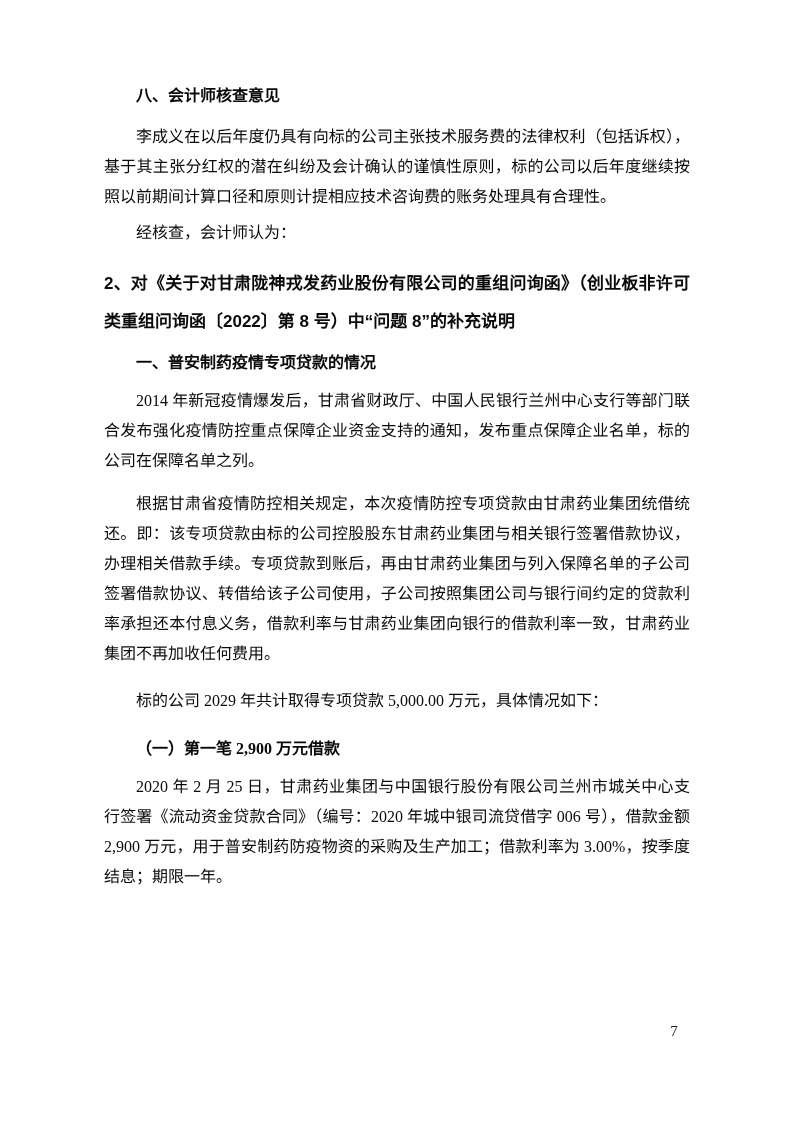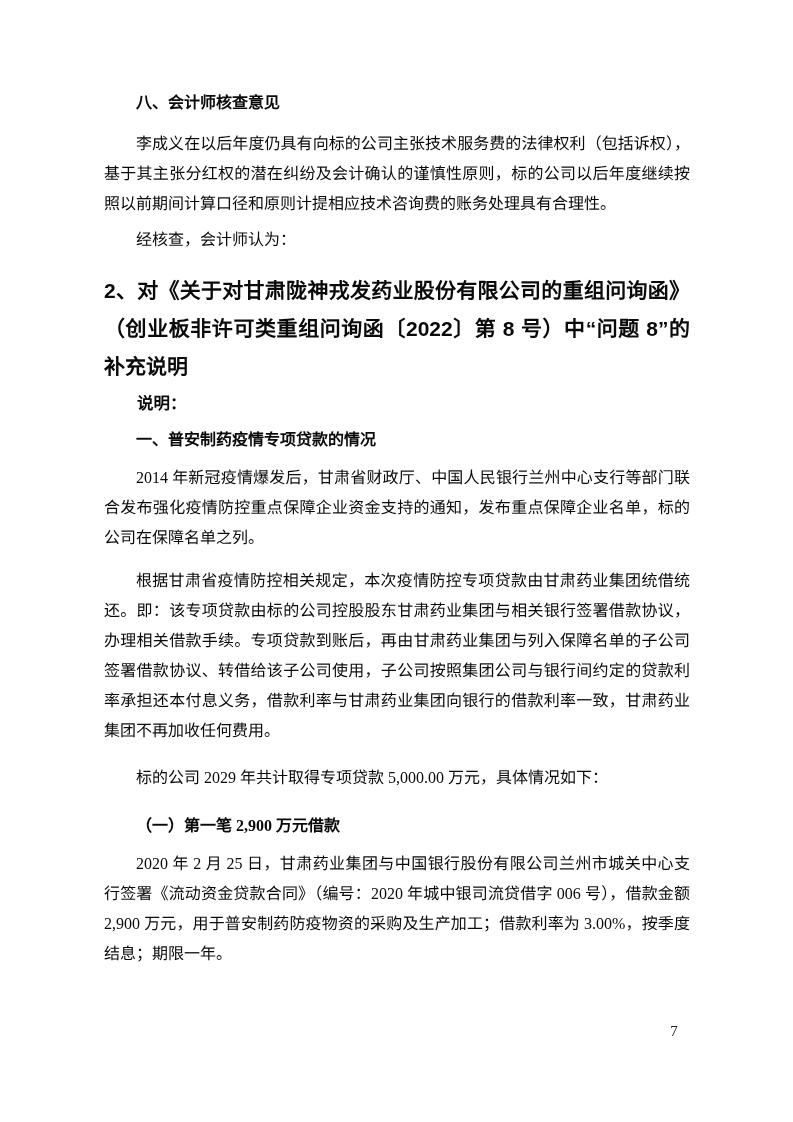--- a/index.html
+++ b/index.html
@@ -11,40 +11,40 @@
     position: relative;
     width: 793px;
     height: 1122px;
     background: #ffffff;
     overflow: hidden;
     color: #000000;
   }
   .content {
     position: absolute;
     left: 104px;
-    top: 88px;
+    top: 81px;
     width: 586px;
     font-family: "Liberation Serif", "DejaVu Serif", serif;
     font-size: 16px;
     line-height: 30px;
     text-align: justify;
     color: #0a0a0a;
   }
   .content > div { margin: 0; }
 
   
   .h-serif {
     font-weight: bold;
     text-indent: 2em;
   }
   
   .h-hei {
     font-family: "Liberation Sans", "DejaVu Sans", sans-serif;
     font-weight: bold;
-    font-size: 21px;
+    font-size: 17px;
     line-height: 38px;
     text-indent: 0;
   }
   .h-hei-indent {
     font-family: "Liberation Sans", "DejaVu Sans", sans-serif;
     font-weight: bold;
     font-size: 16.5px;
     line-height: 30px;
     text-indent: 2em;
   }
@@ -84,21 +84,20 @@
   <div class="content">
 
     <div class="h-serif">八、会计师核查意见</div>
 
     <div class="para mt-md">李成义在以后年度仍具有向标的公司主张技术服务费的法律权利（包括诉权），基于其主张分红权的潜在纠纷及会计确认的谨慎性原则，标的公司以后年度继续按照以前期间计算口径和原则计提相应技术咨询费的账务处理具有合理性。</div>
 
     <div class="para mt-sm">经核查，会计师认为：</div>
 
     <div class="h-hei mt-h2">2、对《关于对甘肃陇神戎发药业股份有限公司的重组问询函》（创业板非许可类重组问询函〔2022〕第 8 号）中“问题 8”的补充说明</div>
 
-    <div class="h-hei-indent mt-shuo">说明：</div>
 
     <div class="h-serif mt-h3">一、普安制药疫情专项贷款的情况</div>
 
     <div class="para mt-p7">2014 年新冠疫情爆发后，甘肃省财政厅、中国人民银行兰州中心支行等部门联合发布强化疫情防控重点保障企业资金支持的通知，发布重点保障企业名单，标的公司在保障名单之列。</div>
 
     <div class="para mt-para">根据甘肃省疫情防控相关规定，本次疫情防控专项贷款由甘肃药业集团统借统还。即：该专项贷款由标的公司控股股东甘肃药业集团与相关银行签署借款协议，办理相关借款手续。专项贷款到账后，再由甘肃药业集团与列入保障名单的子公司签署借款协议、转借给该子公司使用，子公司按照集团公司与银行间约定的贷款利率承担还本付息义务，借款利率与甘肃药业集团向银行的借款利率一致，甘肃药业集团不再加收任何费用。</div>
 
     <div class="para mt-big">标的公司 2029 年共计取得专项贷款 5,000.00 万元，具体情况如下：</div>
 
     <div class="h-serif mt-h4">（一）第一笔 2,900 万元借款</div>

